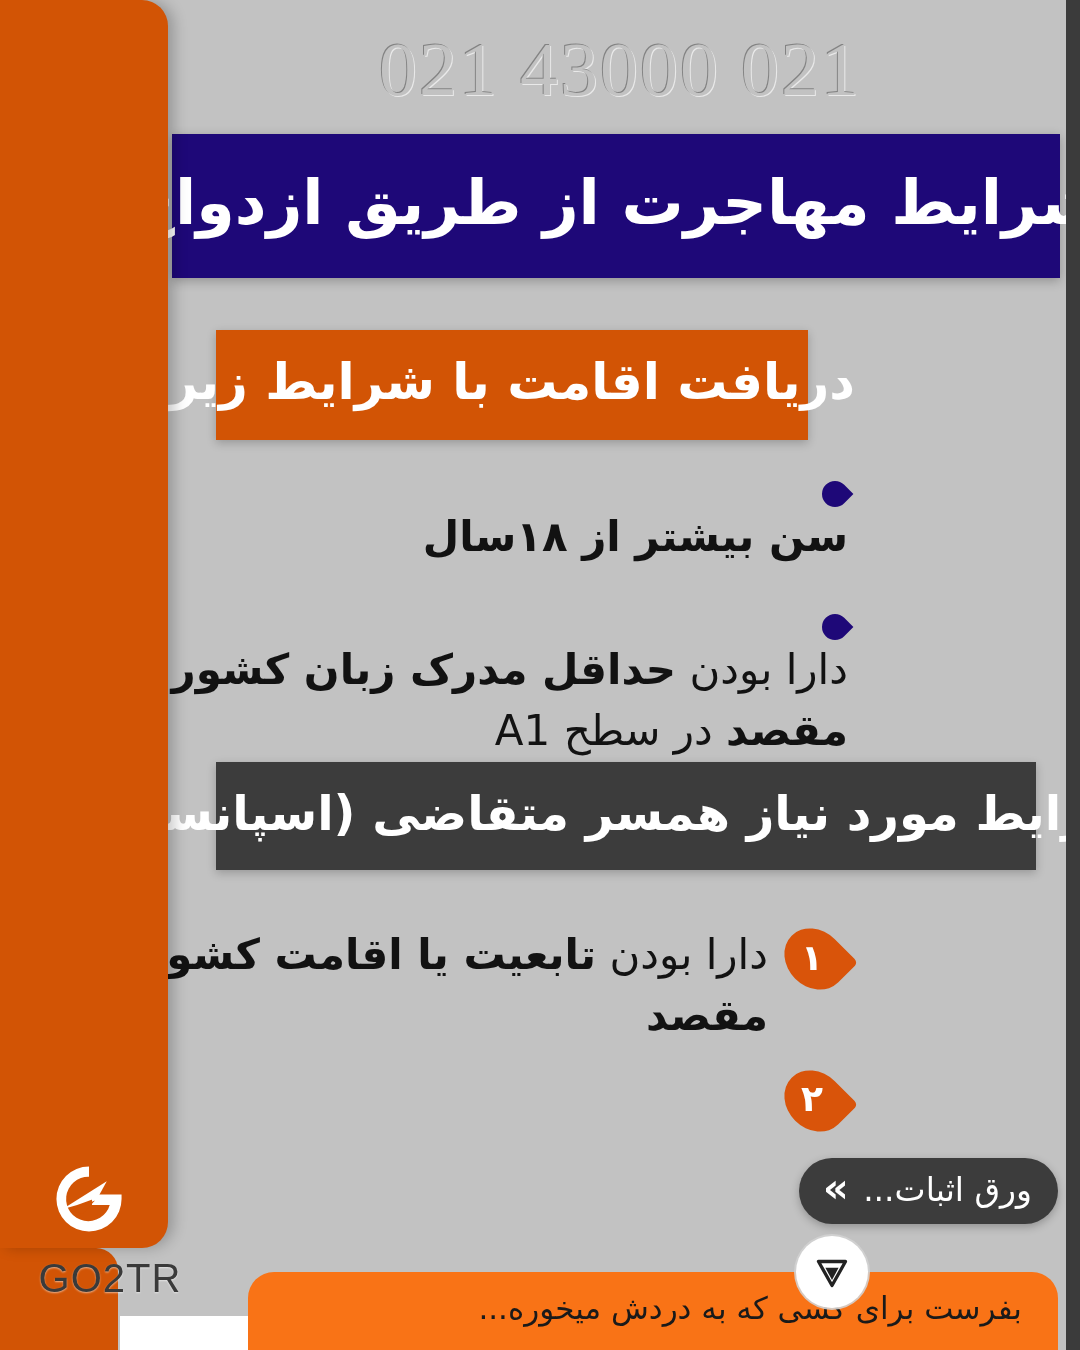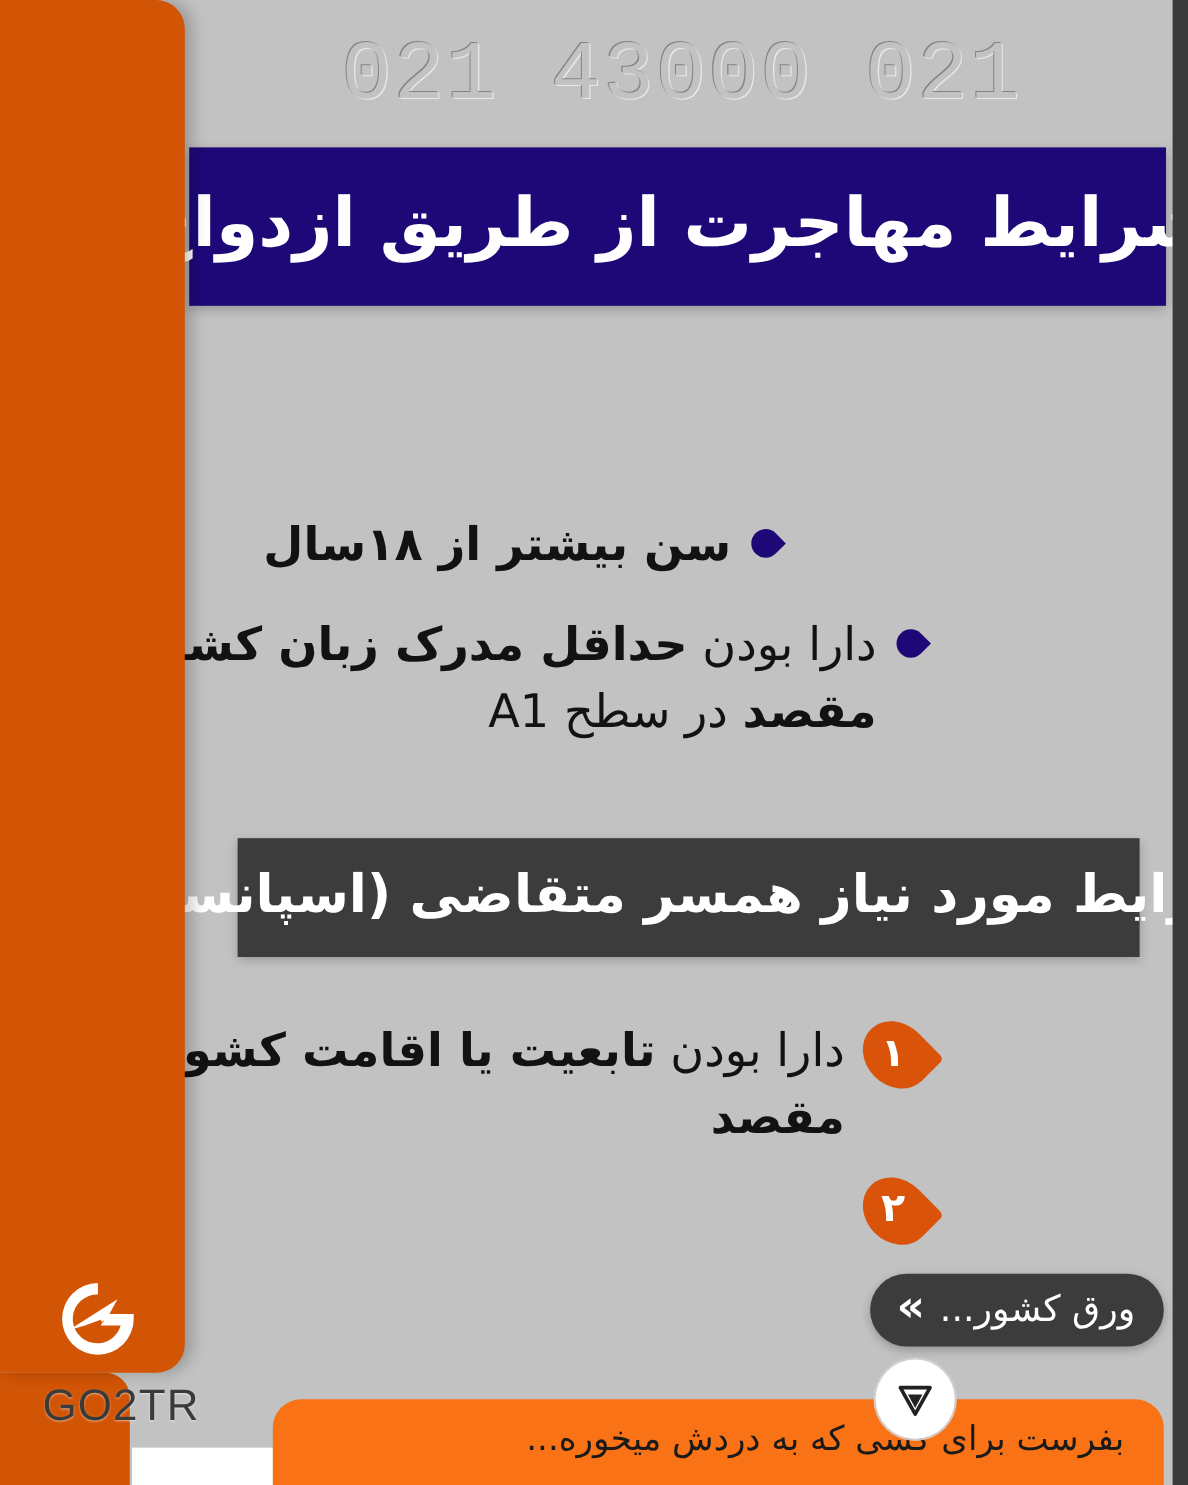--- a/index.html
+++ b/index.html
@@ -74,21 +74,21 @@
     text-shadow: 0 1px 2px rgba(255,255,255,.55);
   }
 
   
   .watermark {
     position: absolute;
     left: 180px; top: 26px;
     width: 880px;
     text-align: center;
     direction: ltr;
-    font-family: Liberation Mono, monospace;
+    font-family: Liberation Serif, serif;
     font-size: 76px;
     font-weight: 400;
     letter-spacing: 2px;
     color: rgba(194,194,194,1);
     text-shadow:
       -1px -1px 0 rgba(120,120,120,.85),
        1px  1px 0 rgba(235,235,235,.95);
     z-index: 5;
     user-select: none;
   }
@@ -142,22 +142,23 @@
   
   .bullet-list {
     position: absolute;
     right: 232px; top: 465px;
     width: 748px;
     z-index: 10;
   }
   .bullet-row {
     display: flex;
     align-items: flex-start;
-    justify-content: center;
+    justify-content: flex-start;
     margin-bottom: 30px;
+    flex-direction: column;
   }
   .bullet-dot {
     flex: 0 0 auto;
     width: 26px; height: 26px;
     margin-top: 16px;
     margin-left: 18px;
     background: #1e0878;
     border-radius: 50% 0 50% 50%;
     transform: rotate(45deg);
   }
@@ -341,20 +342,23 @@
       <path d="M14 64 L74 26 L62 48 L34 58 Z" fill="#ffffff"></path>
       <path d="M24 66 L58 52 L42 70 Z" fill="#d25405"></path>
     </svg>
   </div>
   <div class="logo-word">GO2TR</div>
 
   <div class="title-band">
     <h1>شرایط مهاجرت از طریق ازدواج</h1>
   </div>
 
+  <div class="sub-banner">
+    <h2>دریافت اقامت با شرایط زیر</h2>
+  </div>
 
   <div class="bullet-list">
 
     <div class="bullet-row">
       <span class="bullet-dot"></span>
       <div class="bullet-text">
         <span></span><b>سن بیشتر از ۱۸سال</b><span></span>
       </div>
     </div>
 
@@ -386,21 +390,21 @@
     <div class="num-row">
       <span class="num-badge">
         <span class="leaf"></span>
         <span>۲</span>
       </span>
     </div>
 
   </div>
 
   <div class="swipe-pill">
-    <span class="label">ورق کشور...</span>
+    <span class="label">ورق اثبات...</span>
     <span class="chev">»</span>
   </div>
 
   <div class="bubble-strip"></div>
   <div class="bubble-notch"></div>
   <div class="share-bubble">
     <span class="label">بفرست برای کسی که به دردش میخوره...</span>
   </div>
   <div class="send-circle">
     <svg viewBox="0 0 24 24" width="36" height="36" aria-hidden="true">

